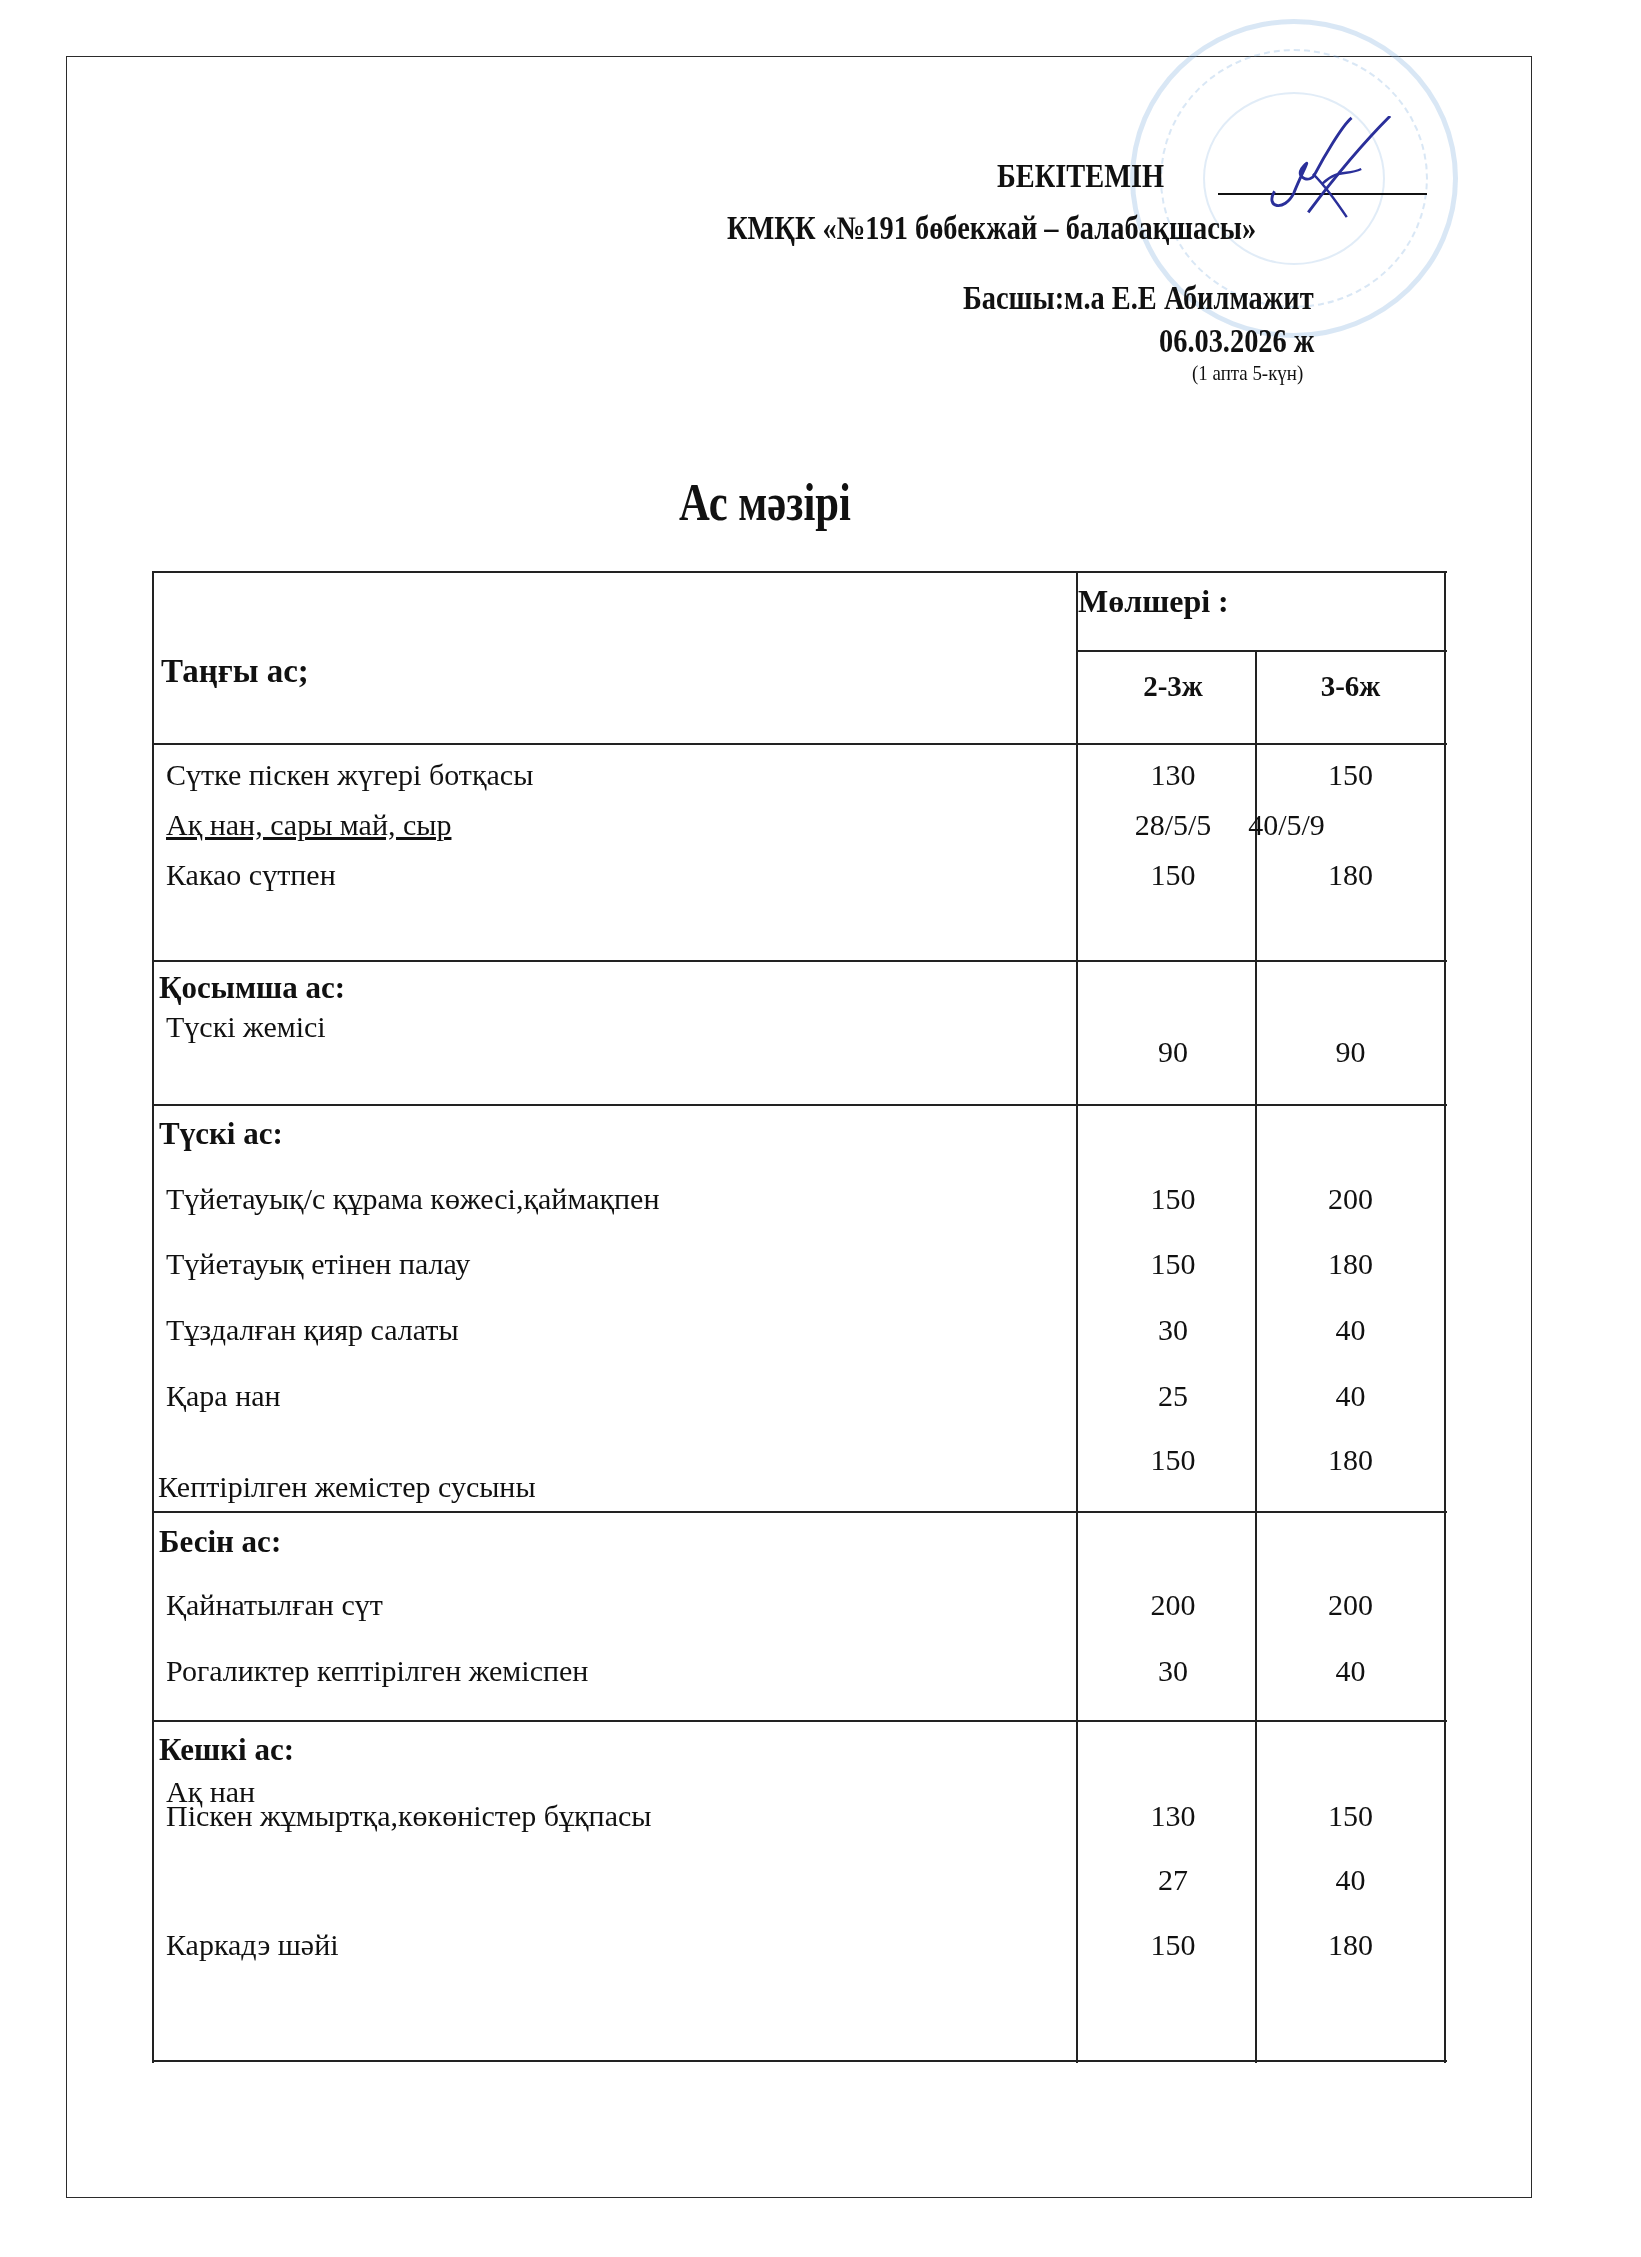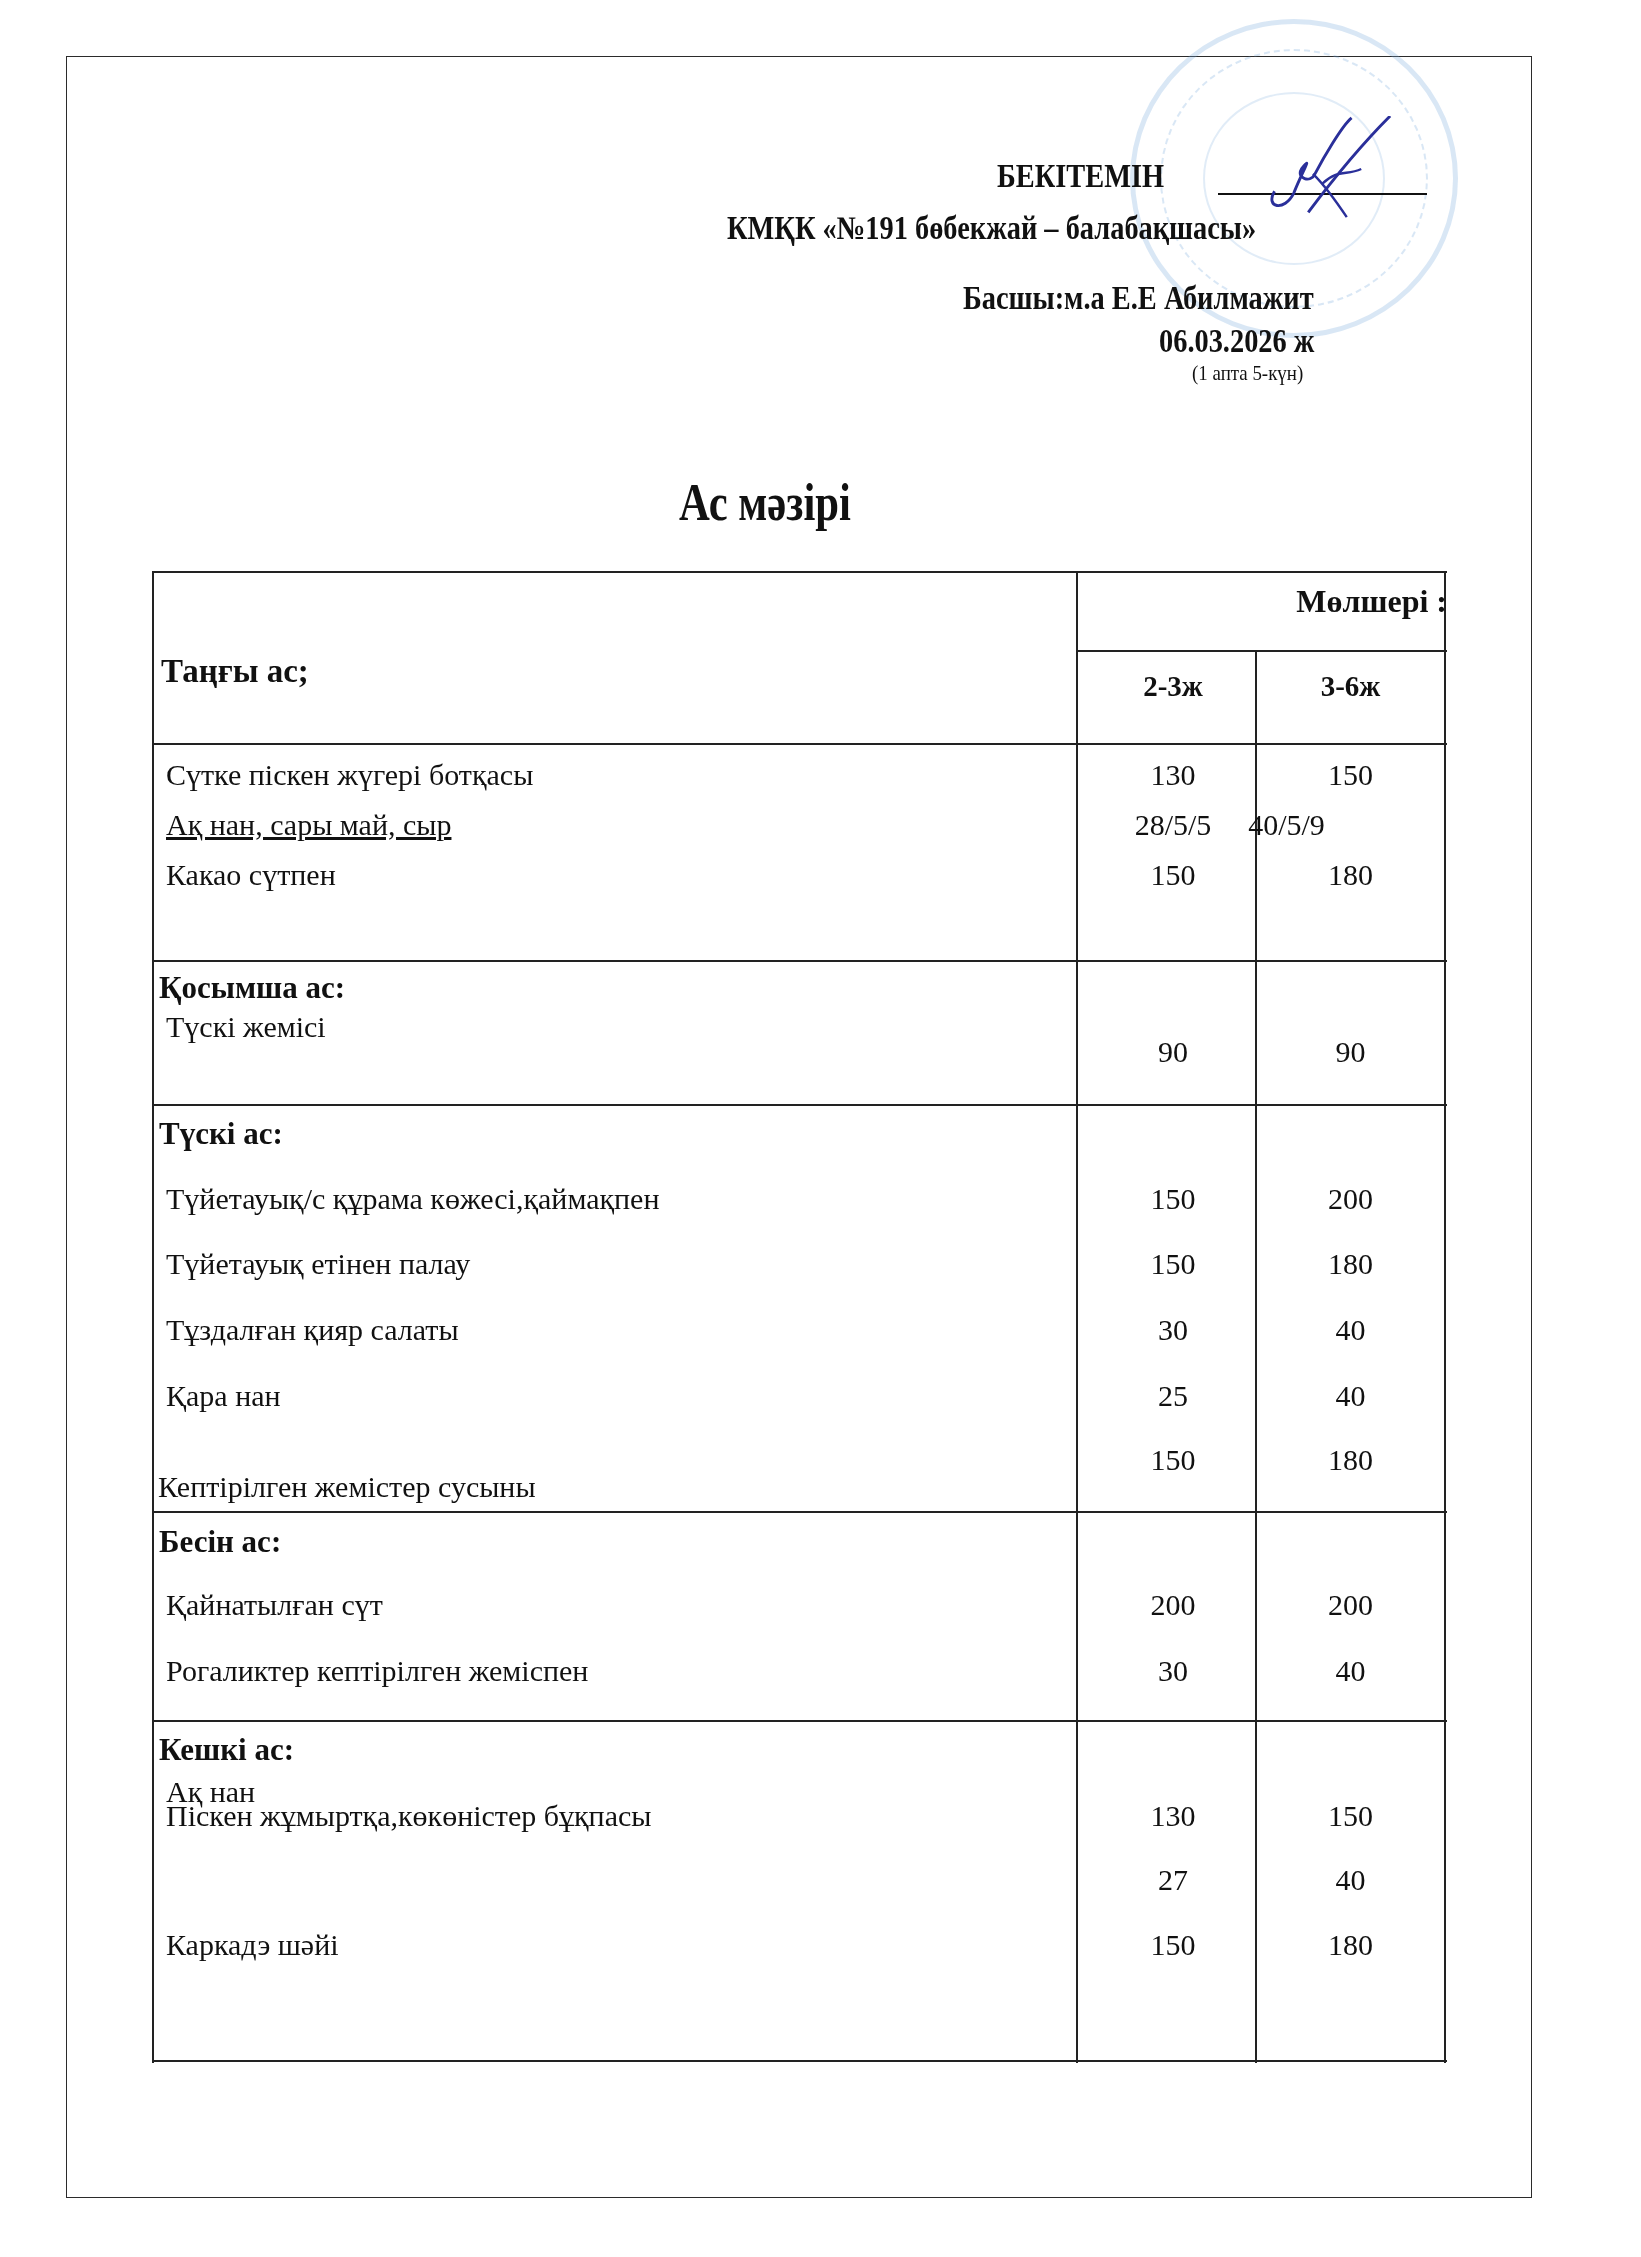--- a/index.html
+++ b/index.html
@@ -61,21 +61,21 @@
 
   <div class="tbl-border" style="left:1076px; top:650px; width:371px; height:1.9px;"></div>
 
   <div class="tbl-border" style="left:152px; top:743px; width:1295px; height:1.9px;"></div>
   <div class="tbl-border" style="left:152px; top:960px; width:1295px; height:1.9px;"></div>
   <div class="tbl-border" style="left:152px; top:1104px; width:1295px; height:1.9px;"></div>
   <div class="tbl-border" style="left:152px; top:1511px; width:1295px; height:1.9px;"></div>
   <div class="tbl-border" style="left:152px; top:1720px; width:1295px; height:1.9px;"></div>
 
   <div class="abs sect-title" style="left:161px; top:653px; font-size:33px;">Таңғы ас;</div>
-  <div class="abs bold" style="left:1078px; top:583px; width:369px; text-align:right; font-size:32px;">Мөлшері :</div>
+  <div class="abs bold" style="left:1078px; top:583px; width:369px; text-align:left; font-size:32px;">Мөлшері :</div>
   <div class="abs bold num" style="left:1077px; top:670px; font-size:29px;">2-3ж</div>
   <div class="abs bold num num3" style="left:1256px; top:670px; font-size:29px;">3-6ж</div>
 
   <div>
     <div class="abs cell-text" style="left:166px; top:758px;">Сүтке  піскен жүгері ботқасы</div>
     <div class="abs num" style="left:1077px; top:758px;">130</div>
     <div class="abs num num3" style="left:1256px; top:758px;">150</div>
 
     <div class="abs cell-text" style="left:166px; top:808px;text-decoration:underline;">Ақ нан, сары май, сыр</div>
     <div class="abs num" style="left:1077px; top:808px;">28/5/5</div>

